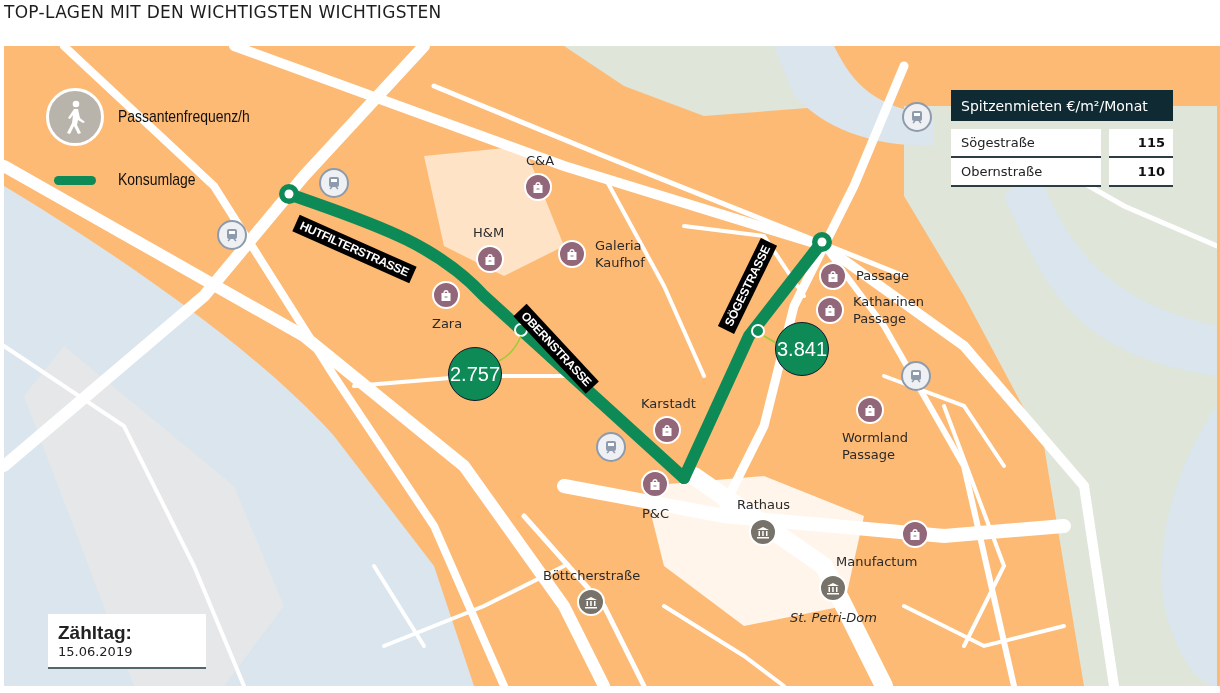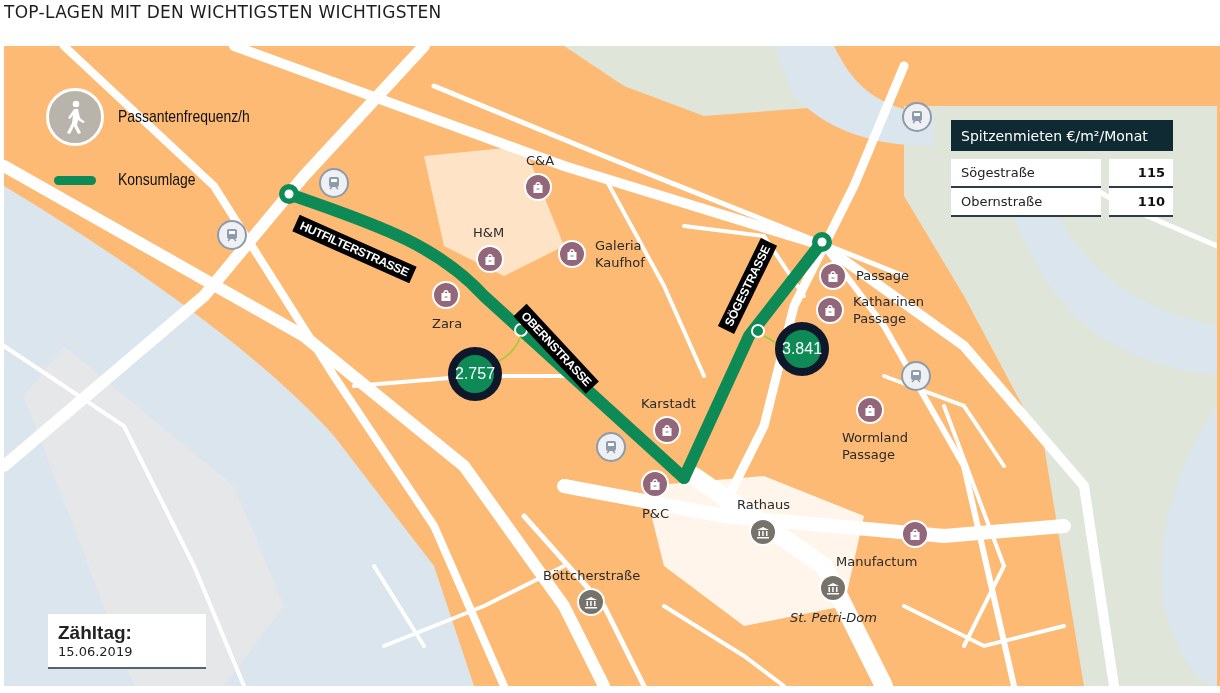--- a/index.html
+++ b/index.html
@@ -4,33 +4,33 @@
 <style>
   html,body{margin:0;padding:0;background:#fff;}
   body{width:1220px;height:693px;position:relative;overflow:hidden;font-family:"Liberation Sans",sans-serif;color:#222;}
   .page-title{position:absolute;left:4px;top:2px;font-size:17px;letter-spacing:.3px;color:#1e1e1e;font-family:"DejaVu Sans",sans-serif;}
   .map{position:absolute;left:4px;top:46px;width:1213px;height:640px;background:#fdba74;overflow:hidden;padding-left:48px;}
   .map svg.base{position:absolute;left:0;top:0;}
   .legend-item{position:absolute;display:flex;align-items:center;}
   .legend-walker{width:58px;height:58px;border-radius:50%;background:#b9b4ab;border:3px solid #fff;box-sizing:border-box;display:flex;align-items:center;justify-content:center;}
   .legend-text{font-family:"Liberation Sans Narrow","Liberation Sans",sans-serif;font-size:17px;color:#111;transform:scaleX(.82);transform-origin:left center;white-space:nowrap;}
   .legend-line{width:42px;height:9px;border-radius:5px;background:#0e8a57;}
-  .rent-table{position:absolute;left:947px;top:44px;width:222px;margin-top:30px;}
+  .rent-table{position:absolute;left:947px;top:44px;width:222px;}
   .rent-head{background:#0f2a33;color:#fff;font-size:14px;padding:8px 10px;height:15px;font-family:"DejaVu Sans",sans-serif;}
   .rent-row{display:flex;margin-top:8px;}
   .rent-row+.rent-row{margin-top:0;}
   .rent-name{flex:1;background:#fff;font-size:13px;padding:6px 10px;border-bottom:2px solid #2c3e44;margin-right:8px;font-family:"DejaVu Sans",sans-serif;color:#222;}
   .rent-val{width:48px;background:#fff;font-size:13px;font-weight:bold;text-align:right;padding:6px 8px;border-bottom:2px solid #2c3e44;font-family:"DejaVu Sans",sans-serif;color:#111;}
   .poi{position:absolute;width:28px;height:28px;border-radius:50%;border:2px solid #fff;box-sizing:border-box;display:flex;align-items:center;justify-content:center;}
   .poi.shop{background:#93677a;}
   .poi.landmark{background:#77736a;}
   .poi.train{background:#eef0f3;border:2px solid #8d9bac;width:30px;height:30px;}
   .poi-label{position:absolute;font-size:13px;color:#2a2a2a;font-family:"DejaVu Sans",sans-serif;white-space:nowrap;line-height:17px;}
   .street-label{position:absolute;background:#000;color:#fff;font-family:"Liberation Sans Narrow","Liberation Sans",sans-serif;font-weight:bold;font-size:12px;padding:2px 5px;white-space:nowrap;letter-spacing:-.3px;transform-origin:left center;}
-  .freq-badge{position:absolute;border-radius:50%;background:#0e8a57;border:8px solid #0f172a;box-sizing:border-box;color:#fff;display:flex;align-items:center;justify-content:center;font-family:"Liberation Sans Narrow","Liberation Sans",sans-serif;font-size:16px;}
+  .freq-badge{position:absolute;border-radius:50%;background:#0e8a57;border:1px solid #0f172a;box-sizing:border-box;color:#fff;display:flex;align-items:center;justify-content:center;font-family:"Liberation Sans Narrow","Liberation Sans",sans-serif;font-size:20px;}
   .date-box{position:absolute;left:44px;top:568px;background:#fff;padding:8px 10px;border-bottom:2px solid #55666b;font-size:13px;width:138px;font-family:"DejaVu Sans",sans-serif;}
   .date-box b{font-family:"Liberation Sans Narrow","Liberation Sans",sans-serif;font-size:19px;}
 </style>
 </head>
 <body>
 
 <div class="page-title">TOP-LAGEN MIT DEN WICHTIGSTEN WICHTIGSTEN</div>
 
 <div class="map">
   <svg class="base" width="1213" height="640" viewBox="0 0 1213 640">

